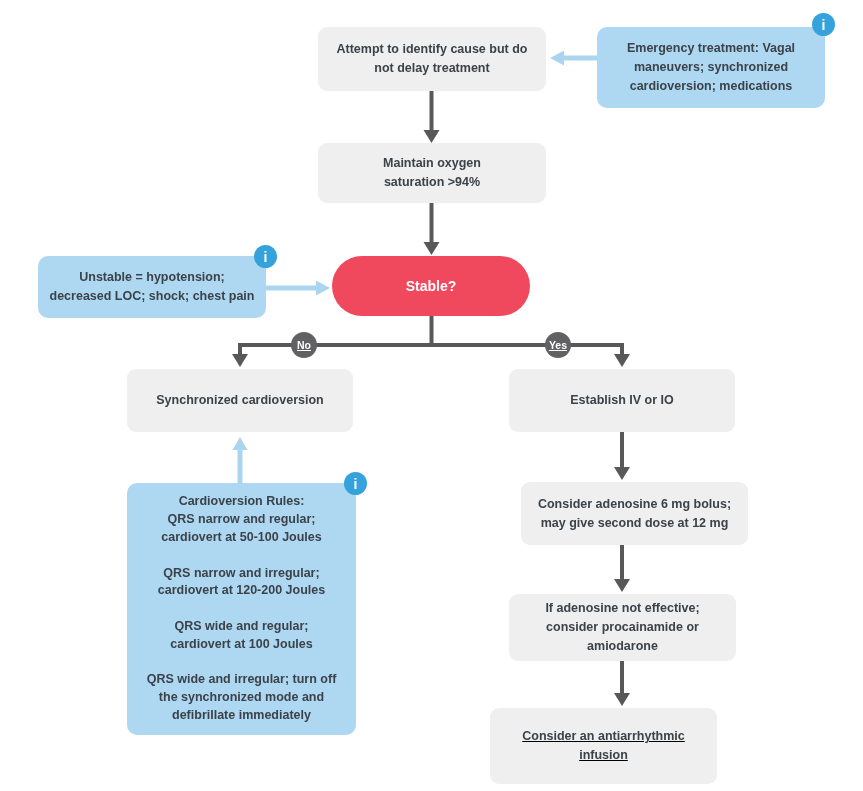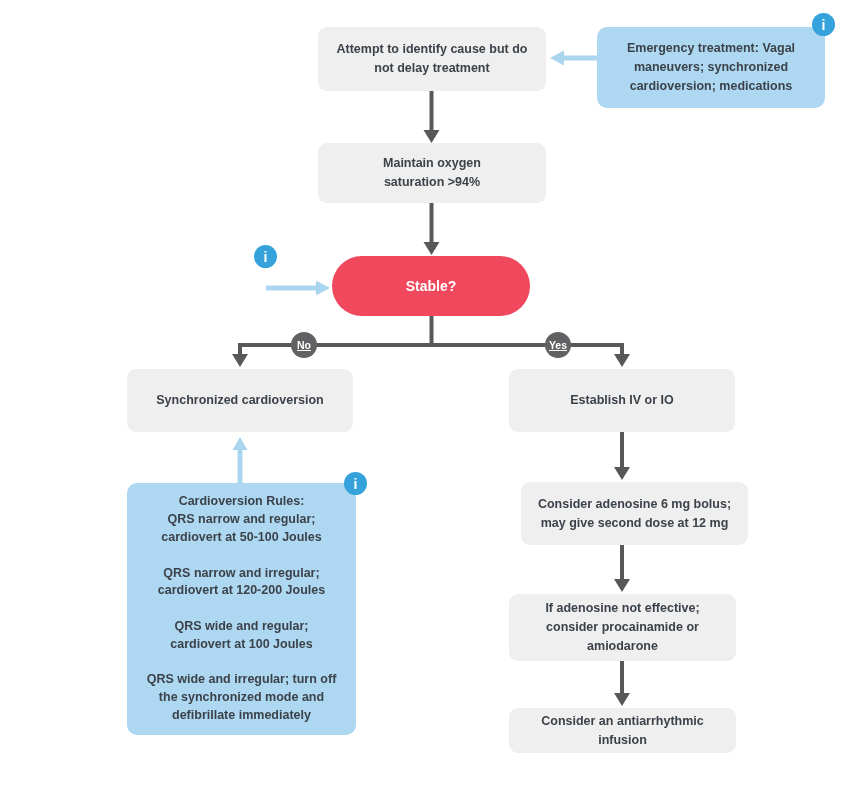--- a/index.html
+++ b/index.html
@@ -35,21 +35,21 @@
   .n-emergency{left:597px;top:27px;width:228px;height:81px;}
   .n-maintain{left:318px;top:143px;width:228px;height:60px;}
   .n-unstable{left:38px;top:256px;width:228px;height:62px;}
   .n-stable{left:332px;top:256px;width:198px;height:60px;}
   .n-sync{left:127px;top:369px;width:226px;height:63px;}
   .n-establish{left:509px;top:369px;width:226px;height:63px;}
   .n-rules{left:127px;top:483px;width:229px;height:252px;}
   .n-rules .node-text{line-height:17.8px;}
   .n-adenosine{left:509px;top:482px;width:227px;height:63px;margin-left:12px;}
   .n-procainamide{left:509px;top:594px;width:227px;height:67px;}
-  .n-infusion{left:509px;top:708px;width:227px;height:45px;}
+  .n-infusion{left:490px;top:708px;width:227px;height:76px;text-decoration:underline;}
 
   .badge{
     position:absolute;z-index:3;
     width:26px;height:26px;border-radius:50%;
     background:var(--c-badge-gray,#616163);
     color:var(--c-text-light,#ffffff);
     font-size:10.5px;font-weight:700;
     display:flex;align-items:center;justify-content:center;text-decoration:underline;
   }
   .b-no{left:291px;top:332px;}
@@ -122,20 +122,24 @@
     <span class="node-text">Emergency treatment: Vagal
 maneuvers; synchronized
 cardioversion; medications</span>
   </div>
 
   <div class="node gray n-maintain">
     <span class="node-text">Maintain oxygen
 saturation &gt;94%</span>
   </div>
 
+  <div class="node callout n-unstable">
+    <span class="node-text">Unstable = hypotension;
+decreased LOC; shock; chest pain</span>
+  </div>
 
   <div class="node decision n-stable">
     <span class="node-text">Stable?</span>
   </div>
 
   <div class="node gray n-sync">
     <span class="node-text">Synchronized cardioversion</span>
   </div>
 
   <div class="node gray n-establish">

